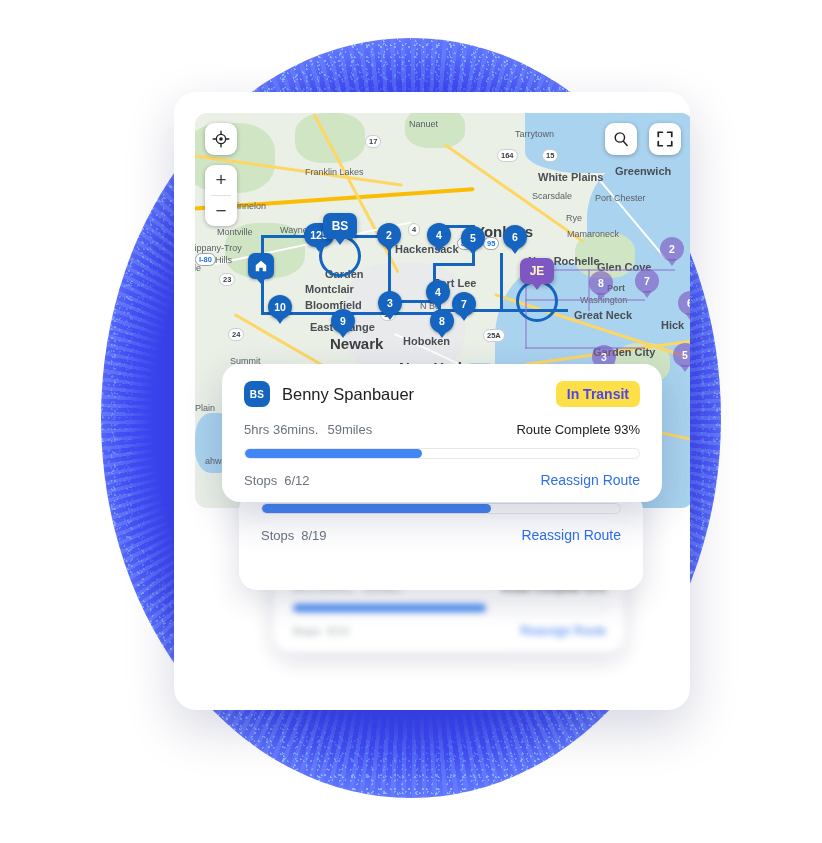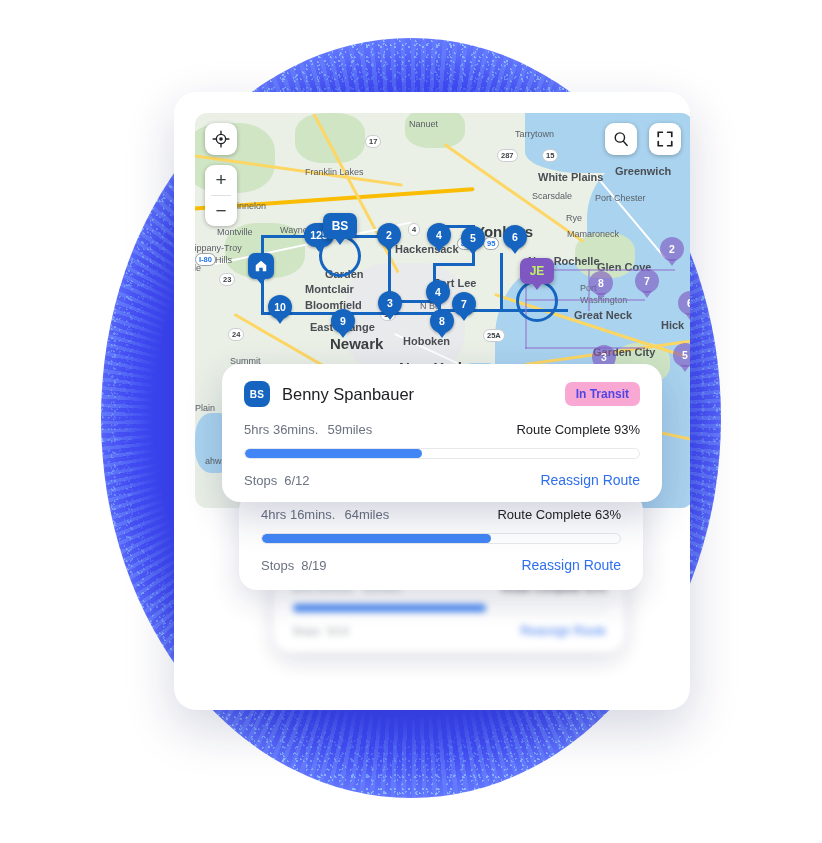--- a/index.html
+++ b/index.html
@@ -121,21 +121,21 @@
   #card-2{left:65px;top:400px;width:404px;height:98px;
     box-shadow:0 10px 30px rgba(30,40,90,.16);filter:blur(.6px);}
   #card-1{left:48px;top:272px;width:440px;height:138px;
     box-shadow:0 14px 38px rgba(30,40,90,.20);}
 
   .card-inner{padding:0 22px;}
   .card-head{display:flex;align-items:center;padding-top:17px;}
   .avatar{width:26px;height:26px;border-radius:8px;background:#1565C0;color:#fff;
     font-size:10px;font-weight:700;display:flex;align-items:center;justify-content:center;letter-spacing:.2px;}
   .driver-name{margin-left:12px;font-size:16.5px;color:#202124;}
-  .badge{margin-left:auto;background:#f9a8d4;color:#4F46E5;font-size:12px;font-weight:700;
+  .badge{margin-left:auto;background:#fde047;color:#4F46E5;font-size:14px;font-weight:700;
     padding:5px 11px;border-radius:7px;}
   .row{display:flex;align-items:center;font-size:13px;color:#6b7280;}
   .row .right{margin-left:auto;color:#202124;}
   .meta-row{margin-top:15px;}
   .pbar{margin-top:11px;height:9px;border-radius:6px;background:#fff;border:1px solid #e6e8eb;overflow:hidden;}
   .pfill{height:100%;border-radius:6px;background:#4285F4;}
   .stops-row{margin-top:13px;font-size:13px;}
   .reassign{margin-left:auto;color:#2f6fed;font-size:14px;font-weight:400;}
   .dim .row,.dim .stops-row{color:#9aa0a6;}
 
@@ -194,42 +194,42 @@
       <div class="m-shield i" style="left:288px;top:124px;">95</div>
       <div class="m-shield i" style="left:262px;top:124px;">80</div>
       <div class="m-shield i" style="left:297px;top:338px;">278</div>
       <div class="m-shield i" style="left:392px;top:340px;">495</div>
       <div class="m-shield" style="left:185px;top:195px;">17</div>
       <div class="m-shield" style="left:213px;top:110px;">4</div>
       <div class="m-shield" style="left:24px;top:160px;">23</div>
       <div class="m-shield" style="left:33px;top:215px;">24</div>
       <div class="m-shield" style="left:288px;top:216px;">25A</div>
       <div class="m-shield" style="left:347px;top:36px;">15</div>
-      <div class="m-shield" style="left:302px;top:36px;">287</div>
+      <div class="m-shield" style="left:302px;top:36px;">164</div>
       <div class="m-shield" style="left:170px;top:22px;">17</div>
 
       <div class="m-label" style="left:214px;top:6px;">Nanuet</div>
       <div class="m-label" style="left:320px;top:16px;">Tarrytown</div>
       <div class="m-label mid" style="left:343px;top:58px;">White Plains</div>
       <div class="m-label mid" style="left:420px;top:52px;">Greenwich</div>
       <div class="m-label" style="left:337px;top:78px;">Scarsdale</div>
       <div class="m-label" style="left:400px;top:80px;">Port Chester</div>
       <div class="m-label" style="left:371px;top:100px;">Rye</div>
       <div class="m-label" style="left:372px;top:116px;">Mamaroneck</div>
       <div class="m-label mid" style="left:333px;top:142px;">New Rochelle</div>
       <div class="m-label big" style="left:280px;top:110px;">Yonkers</div>
       <div class="m-label" style="left:110px;top:54px;">Franklin Lakes</div>
       <div class="m-label" style="left:36px;top:88px;">Kinnelon</div>
       <div class="m-label" style="left:85px;top:112px;">Wayne</div>
       <div class="m-label" style="left:22px;top:114px;">Montville</div>
       <div class="m-label mid" style="left:200px;top:130px;">Hackensack</div>
       <div class="m-label mid" style="left:130px;top:155px;">Garden</div>
       <div class="m-label mid" style="left:238px;top:164px;">Fort Lee</div>
       <div class="m-label mid" style="left:402px;top:148px;">Glen Cove</div>
-      <div class="m-label" style="left:385px;top:170px;">Port</div>
+      <div class="m-label" style="left:412px;top:170px;font-weight:bold;">Port</div>
       <div class="m-label" style="left:385px;top:182px;">Washington</div>
       <div class="m-label mid" style="left:379px;top:196px;">Great Neck</div>
       <div class="m-label mid" style="left:110px;top:170px;">Montclair</div>
       <div class="m-label mid" style="left:110px;top:186px;">Bloomfield</div>
       <div class="m-label mid" style="left:115px;top:208px;">East Orange</div>
       <div class="m-label big" style="left:135px;top:222px;">Newark</div>
       <div class="m-label mid" style="left:208px;top:222px;">Hoboken</div>
       <div class="m-label big" style="left:204px;top:246px;">New York</div>
       <div class="m-label mid" style="left:398px;top:233px;">Garden City</div>
       <div class="m-label mid" style="left:466px;top:206px;">Hick</div>
@@ -289,21 +289,21 @@
 
       <div class="driver" style="left:128px;top:100px;">
         <div class="driver-ring"></div>
         <div class="driver-label" style="background:#1565C0;color:#1565C0;">
           <span style="color:#fff;">BS</span>
         </div>
       </div>
       <div class="driver" style="left:325px;top:145px;">
         <div class="driver-ring"></div>
         <div class="driver-label" style="background:#7E57C2;color:#7E57C2;">
-          <span style="color:#bef264;">JE</span>
+          <span style="color:#fef9c3;">JE</span>
         </div>
       </div>
 
     </div>
 
     <div class="map-btn" style="left:10px;top:10px;width:32px;height:32px;">
       <svg width="18" height="18" viewBox="0 0 24 24">
         <circle cx="12" cy="12" r="6.2" fill="none" stroke="#202124" stroke-width="1.8"></circle>
         <circle cx="12" cy="12" r="2.4" fill="#202124"></circle>
         <path d="M12 1.5v4M12 18.5v4M1.5 12h4M18.5 12h4" stroke="#202124" stroke-width="1.8" stroke-linecap="round"></path>
@@ -345,26 +345,20 @@
         <span>Stops</span>
         <span style="width:7px;"></span>
         <span>5/14</span>
         <span class="reassign">Reassign Route</span>
       </div>
     </div>
   </div>
 
   <div class="card" id="card-2">
     <div class="card-inner">
-      <div class="row meta-row">
-        <span>4hrs 16mins.</span>
-        <span style="width:9px;"></span>
-        <span>64miles</span>
-        <span class="right">Route Complete 63%</span>
-      </div>
       <div class="pbar">
         <div class="pfill" id="fill-2" style="width: 64%;"></div>
       </div>
       <div class="row stops-row">
         <span>Stops</span>
         <span style="width:7px;"></span>
         <span>8/19</span>
         <span class="reassign">Reassign Route</span>
       </div>
     </div>

